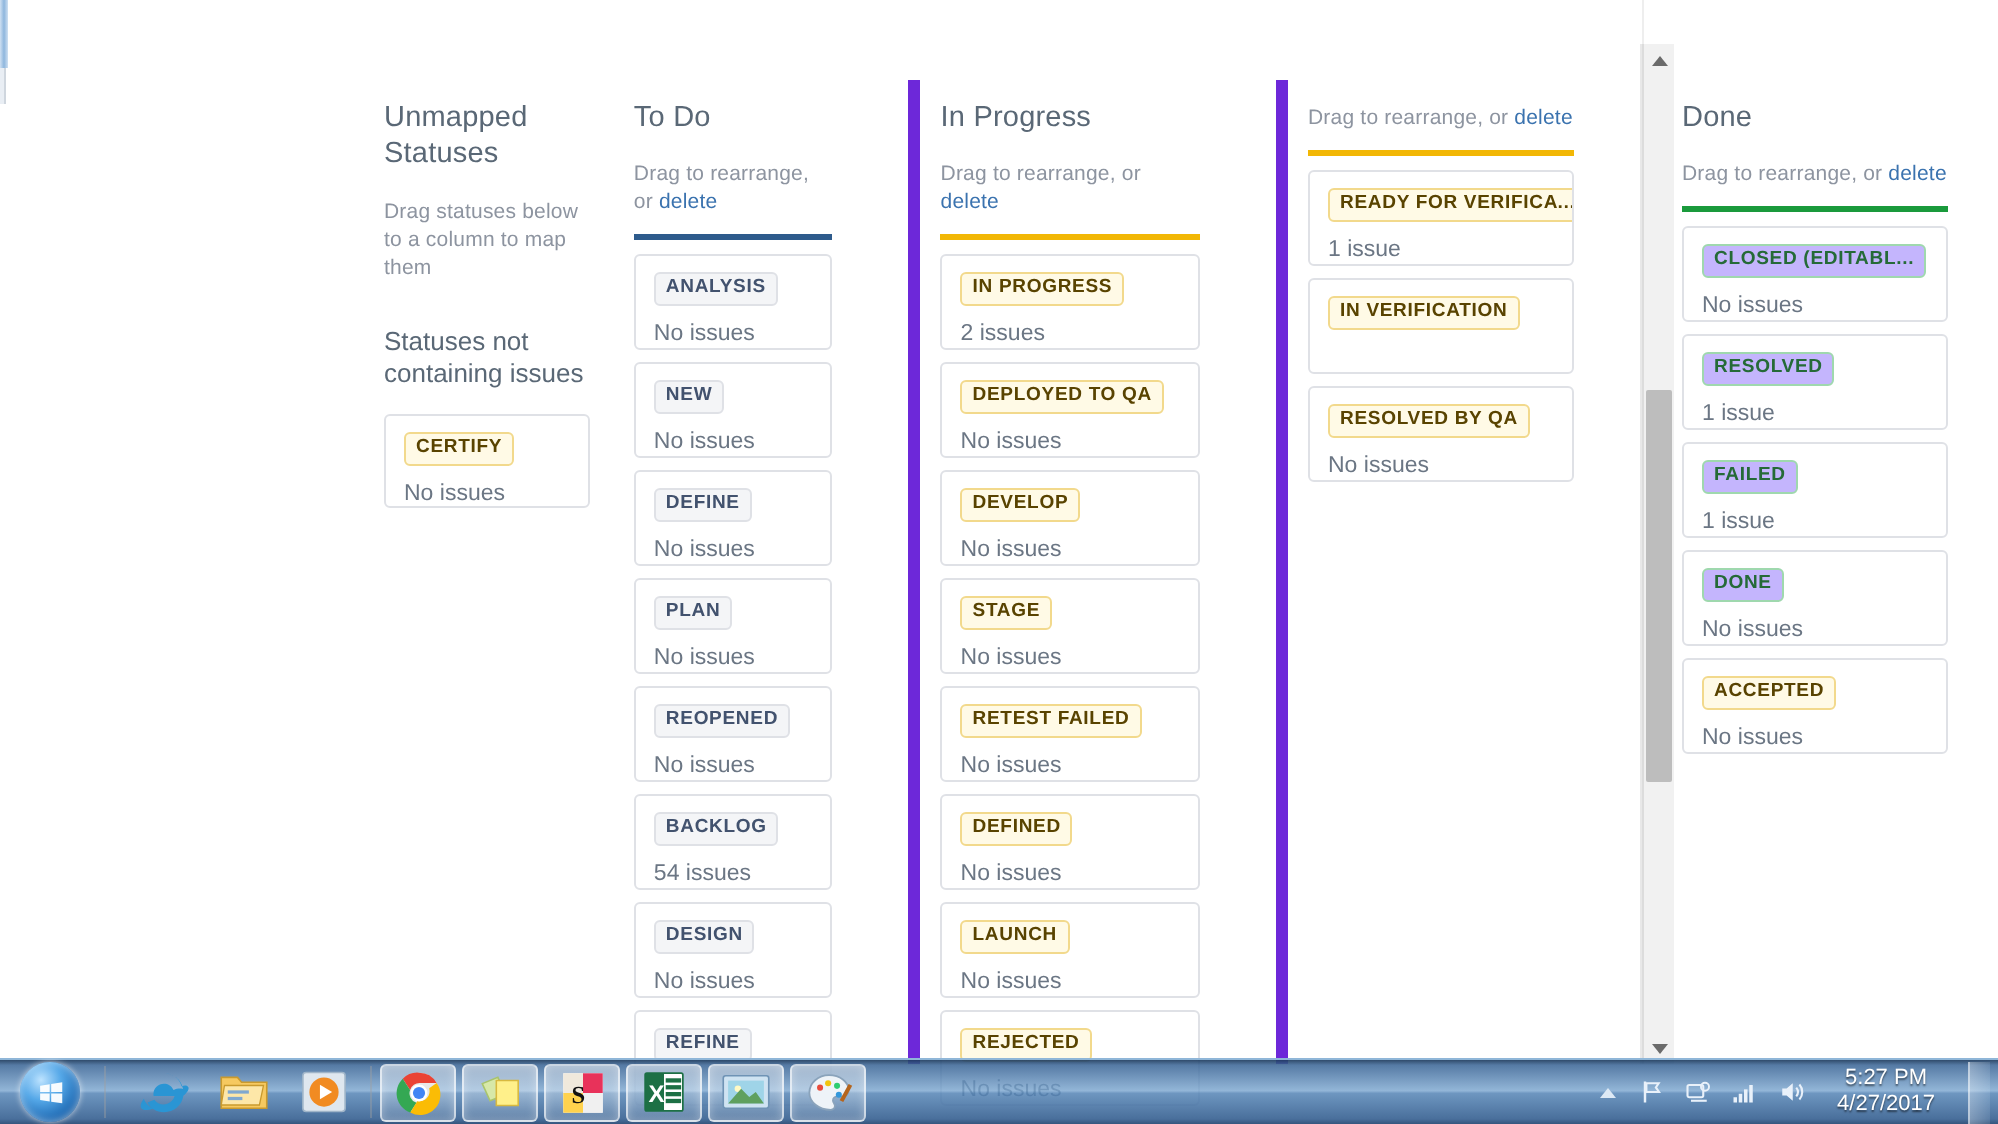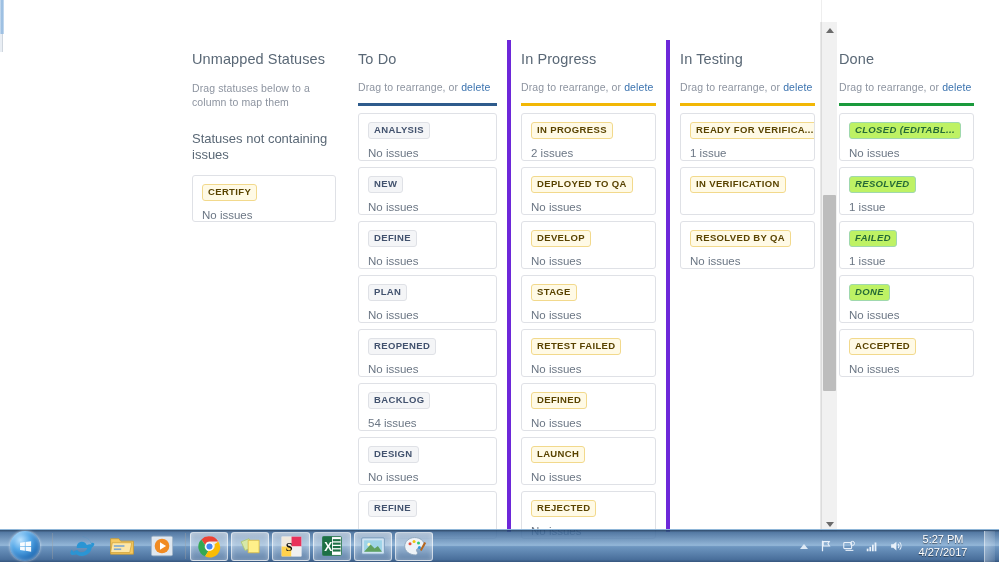--- a/index.html
+++ b/index.html
@@ -47,21 +47,21 @@
     display: flex;
     align-items: stretch;
   }
 
   .column {
     position: relative;
     height: 100%;
     padding: 0 10px;
     background: #fff;
   }
-  .column + .column { border-left: 4px solid #6d28d9; }
+  .column + .column { border-left: 6px solid #6d28d9; margin-left: 28px; }
 
   .col-unmapped { width: 172px; padding-left: 16px; padding-right: 12px; }
   .col-board    { width: 159px; }
 
   .col-title {
     font-size: 14.5px;
     color: #5a6876;
     line-height: 18px;
     padding-top: 10px;
     letter-spacing: .1px;
@@ -118,21 +118,21 @@
     border-radius: 3px;
     border: 1px solid transparent;
     max-width: 132px;
     overflow: hidden;
     white-space: nowrap;
     text-overflow: ellipsis;
     vertical-align: top;
   }
   .badge-blue   { background:#f4f5f7; border-color:#dfe1e6; color:#42526e; }
   .badge-yellow { background:#fffae6; border-color:#f2d98c; color:#594300; }
-  .badge-green  { background:#bef264; border-color:#9fd8ae; color:#256a37;font-style:italic; }
+  .badge-green  { background:#c4b5fd; border-color:#9fd8ae; color:#256a37; }
 
   .card-count {
     font-size: 11.5px;
     color: #6b7684;
     line-height: 15px;
     padding-top: 6px;
   }
 
   
   #vscroll {
@@ -293,21 +293,20 @@
             <div class="status-card"><span class="badge badge-yellow">IN PROGRESS</span><div class="card-count">2 issues</div></div>
             <div class="status-card"><span class="badge badge-yellow">DEPLOYED TO QA</span><div class="card-count">No issues</div></div>
             <div class="status-card"><span class="badge badge-yellow">DEVELOP</span><div class="card-count">No issues</div></div>
             <div class="status-card"><span class="badge badge-yellow">STAGE</span><div class="card-count">No issues</div></div>
             <div class="status-card"><span class="badge badge-yellow">RETEST FAILED</span><div class="card-count">No issues</div></div>
             <div class="status-card"><span class="badge badge-yellow">DEFINED</span><div class="card-count">No issues</div></div>
             <div class="status-card"><span class="badge badge-yellow">LAUNCH</span><div class="card-count">No issues</div></div>
             <div class="status-card"><span class="badge badge-yellow">REJECTED</span><div class="card-count">No issues</div></div>
           </div>
         </div><div class="column col-board">
-          <div class="col-title">In Testing</div>
           <div class="col-sub"><span>Drag to rearrange, or </span><a href="#">delete</a></div>
           <div class="col-rule" style="background: rgb(242, 183, 5);"></div>
           <div class="cards">
             <div class="status-card"><span class="badge badge-yellow">READY FOR VERIFICATI...</span><div class="card-count">1 issue</div></div>
             <div class="status-card"><span class="badge badge-yellow">IN VERIFICATION</span></div>
             <div class="status-card"><span class="badge badge-yellow">RESOLVED BY QA</span><div class="card-count">No issues</div></div>
           </div>
         </div><div class="column col-board">
           <div class="col-title">Done</div>
           <div class="col-sub"><span>Drag to rearrange, or </span><a href="#">delete</a></div>

